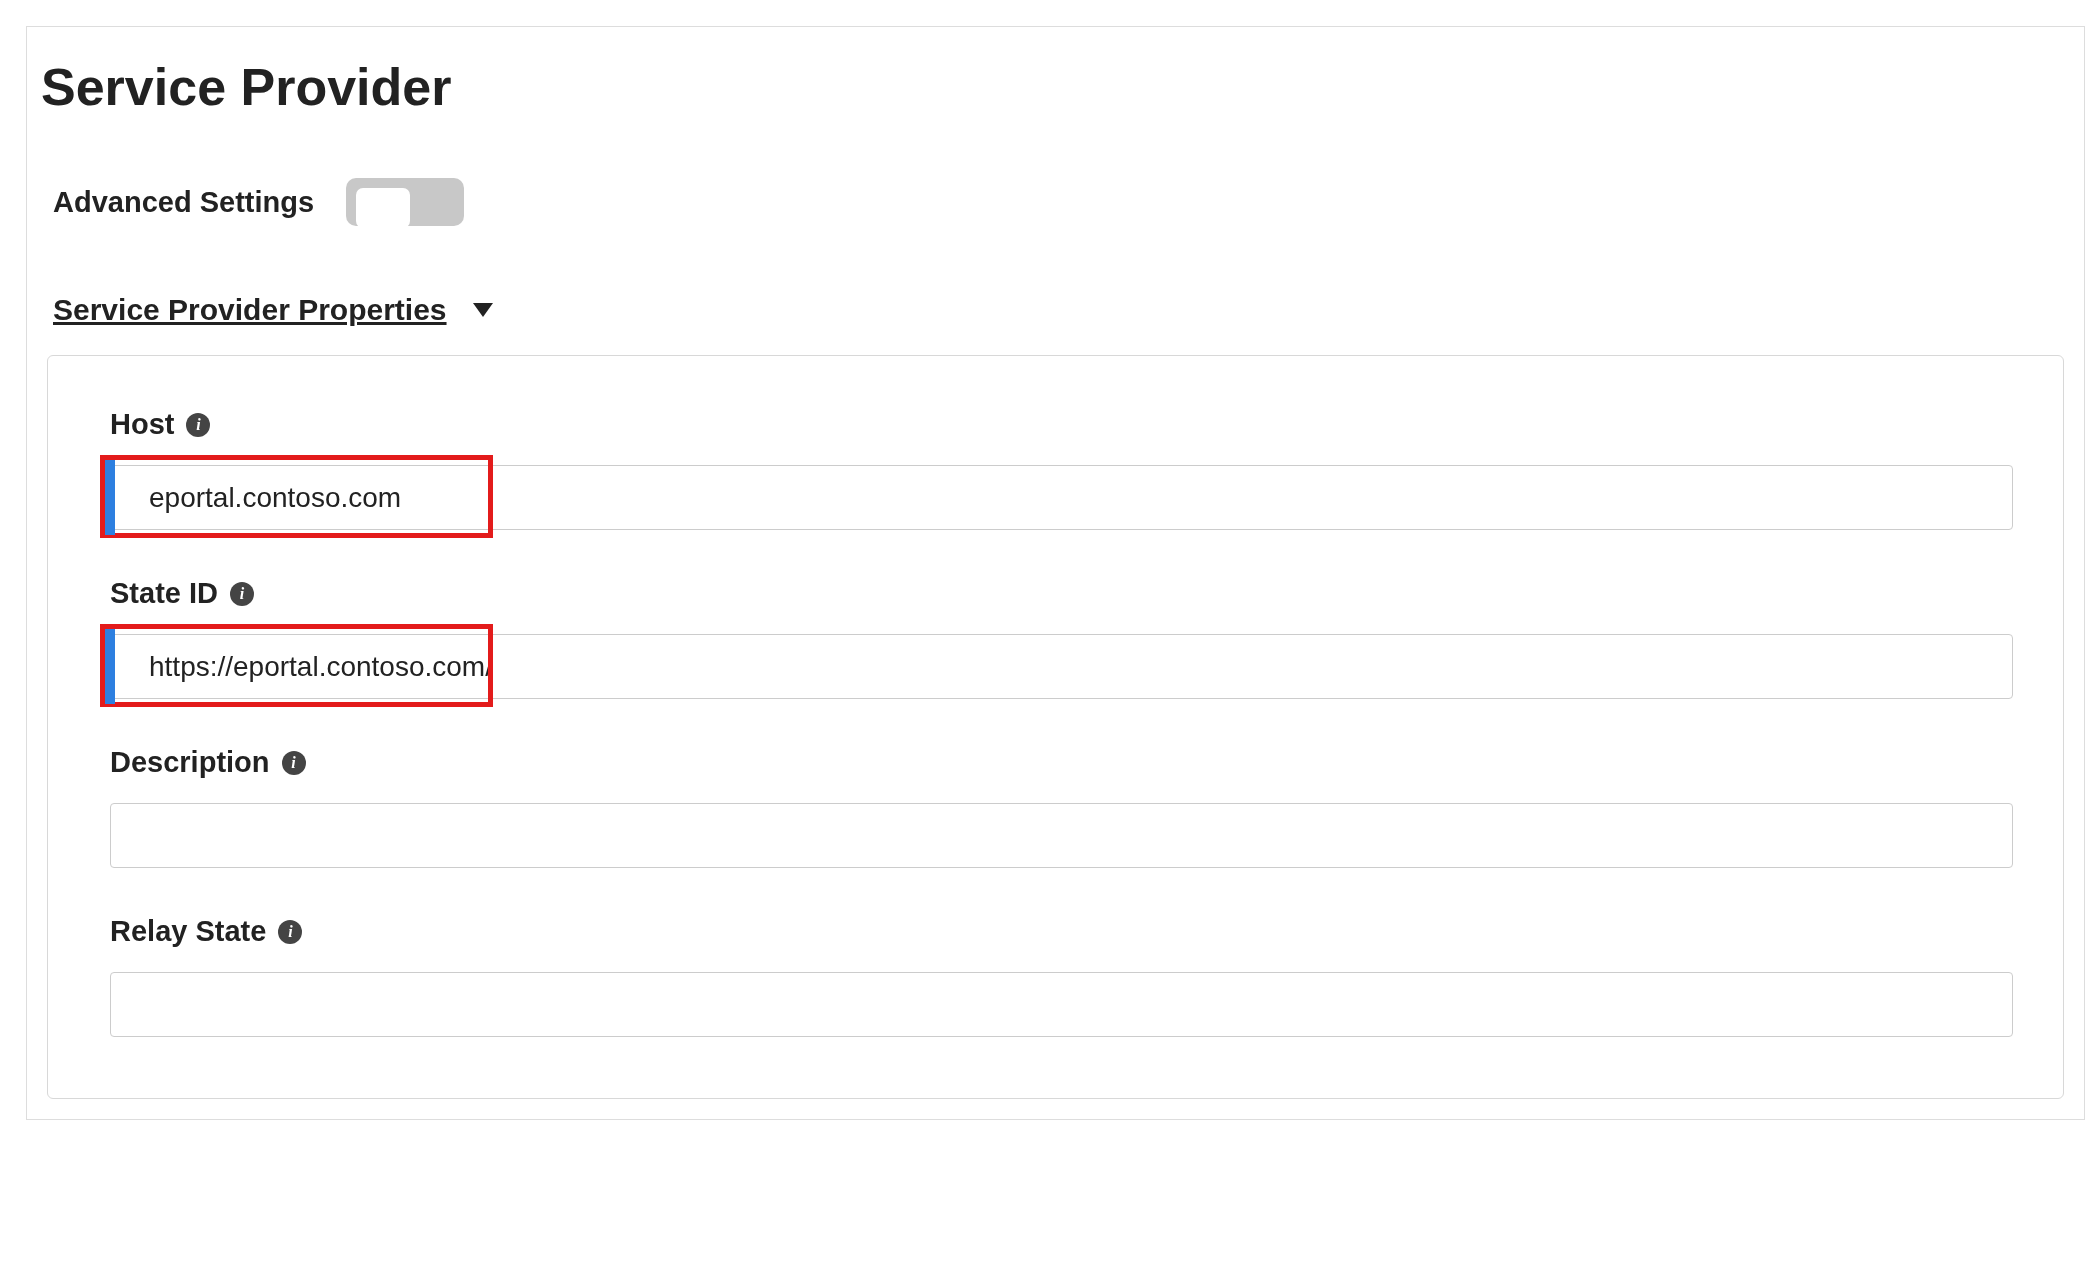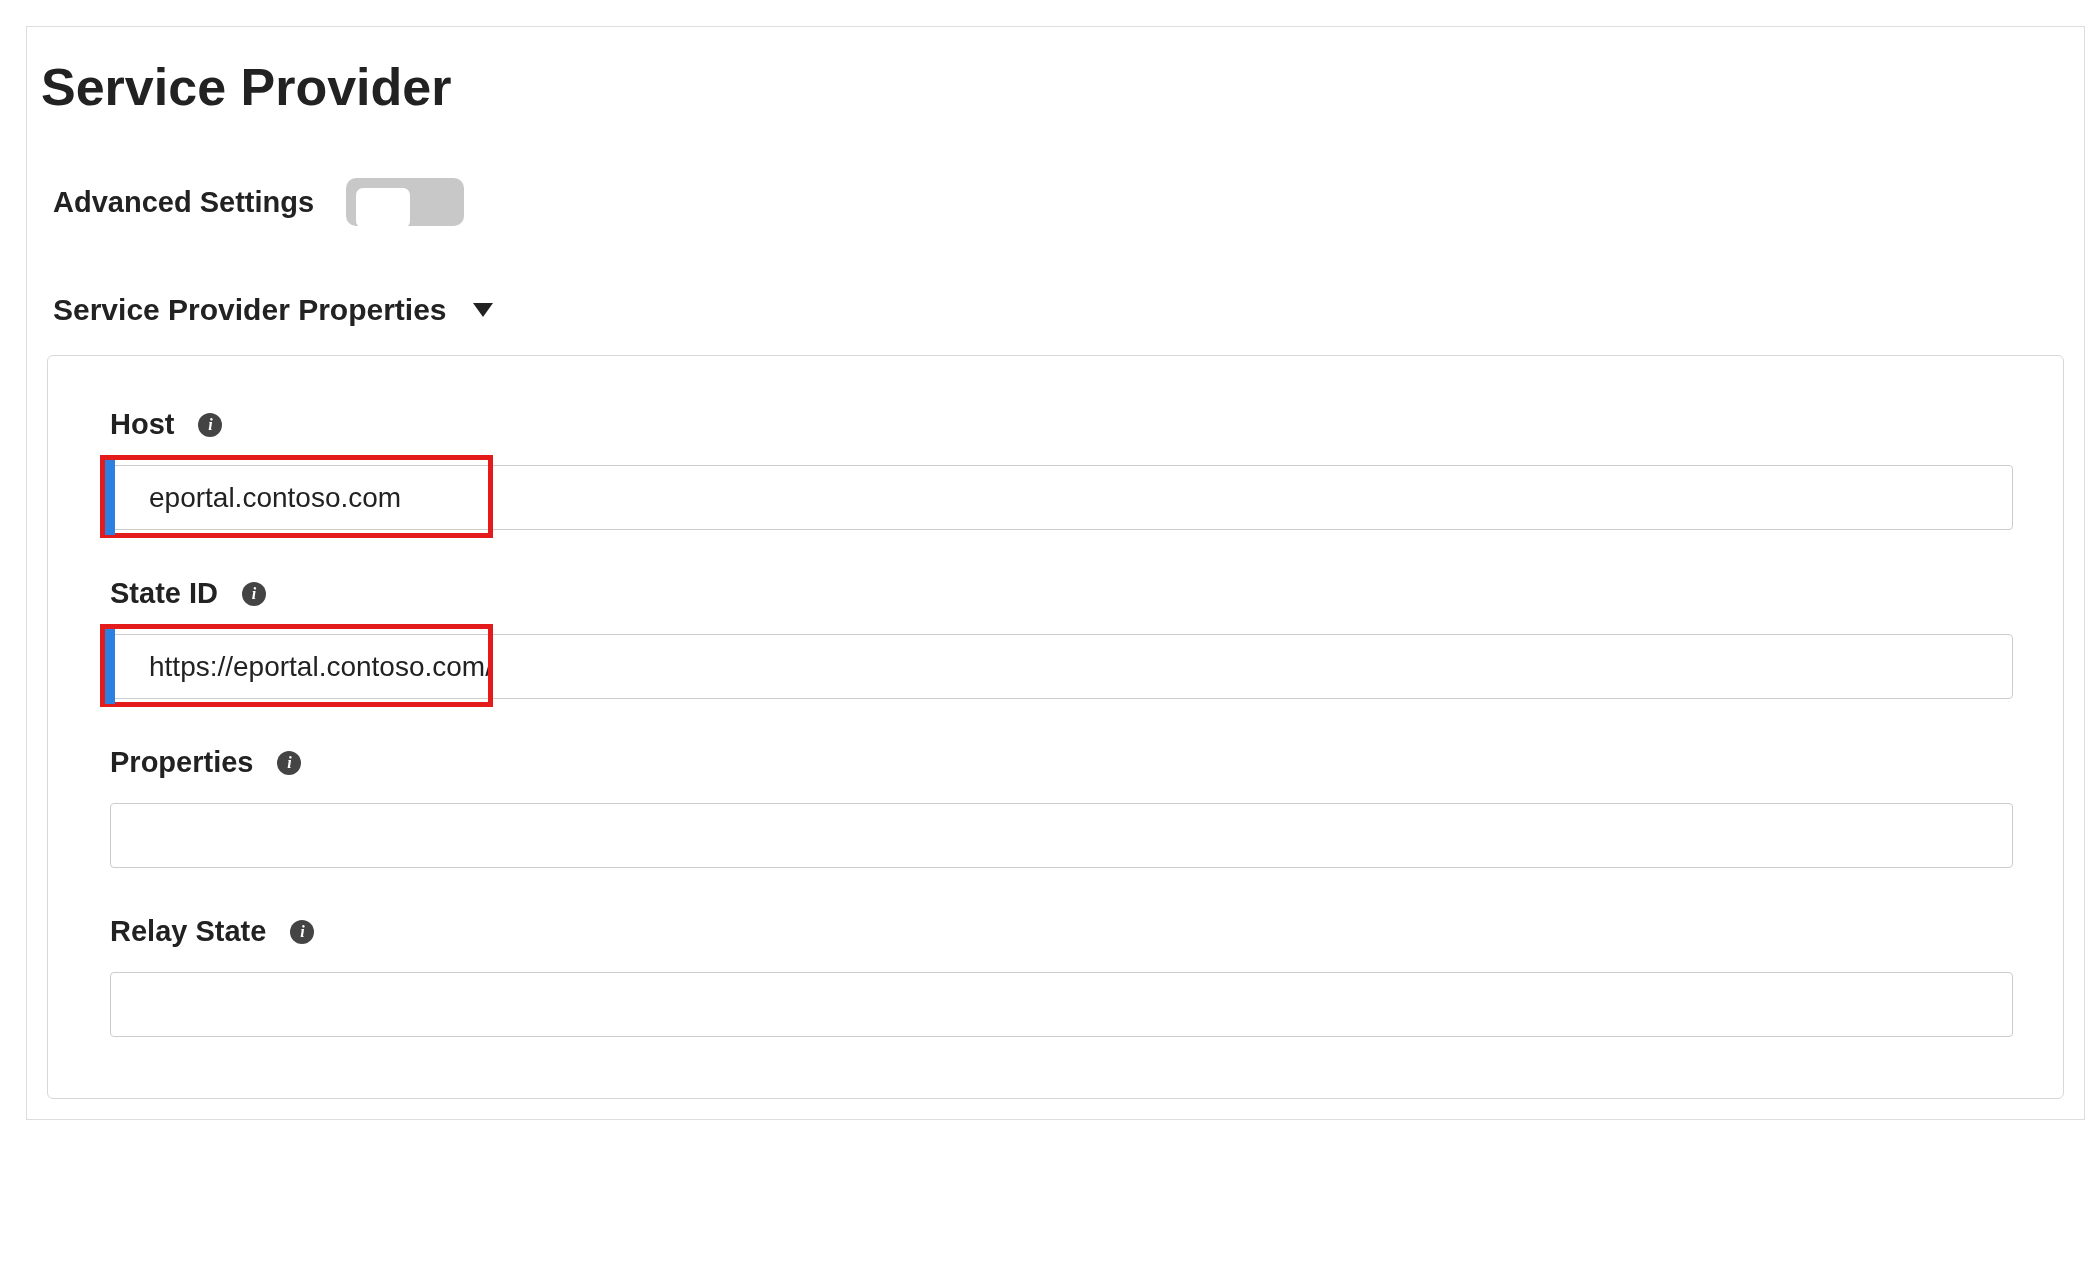--- a/index.html
+++ b/index.html
@@ -64,20 +64,21 @@
       align-items: center;
       gap: 14px;
       margin-bottom: 22px;
       cursor: pointer;
     }
     
     .section-header-text {
       font-size: 30px;
       font-weight: bold;
       color: #222;
+      text-decoration: underline;
     }
     
     .chevron-down {
       width: 0;
       height: 0;
       border-left: 10px solid transparent;
       border-right: 10px solid transparent;
       border-top: 14px solid #222;
     }
     
@@ -87,21 +88,21 @@
       padding: 40px 44px 20px 44px;
     }
     
     .field-group {
       margin-bottom: 35px;
     }
     
     .field-label {
       display: flex;
       align-items: center;
-      gap: 12px;
+      gap: 0;
       margin-bottom: 12px;
     }
     
     .field-label-text {
       font-size: 29px;
       font-weight: bold;
       color: #222;
     }
     
     .info-icon {
@@ -200,21 +201,21 @@
         <span class="field-label-text">State ID</span>
         <span class="info-icon">i</span>
       </div>
       <div class="input-wrapper highlighted">
         <input type="text" class="input-field" value="https://eportal.contoso.com/" style="">
       </div>
     </div>
 
     <div class="field-group">
       <div class="field-label">
-        <span class="field-label-text">Properties</span>
+        <span class="field-label-text">Description</span>
         <span class="info-icon">i</span>
       </div>
       <div class="input-wrapper">
         <input type="text" class="input-field" value="" style="">
       </div>
     </div>
 
     <div class="field-group">
       <div class="field-label">
         <span class="field-label-text">Relay State</span>

